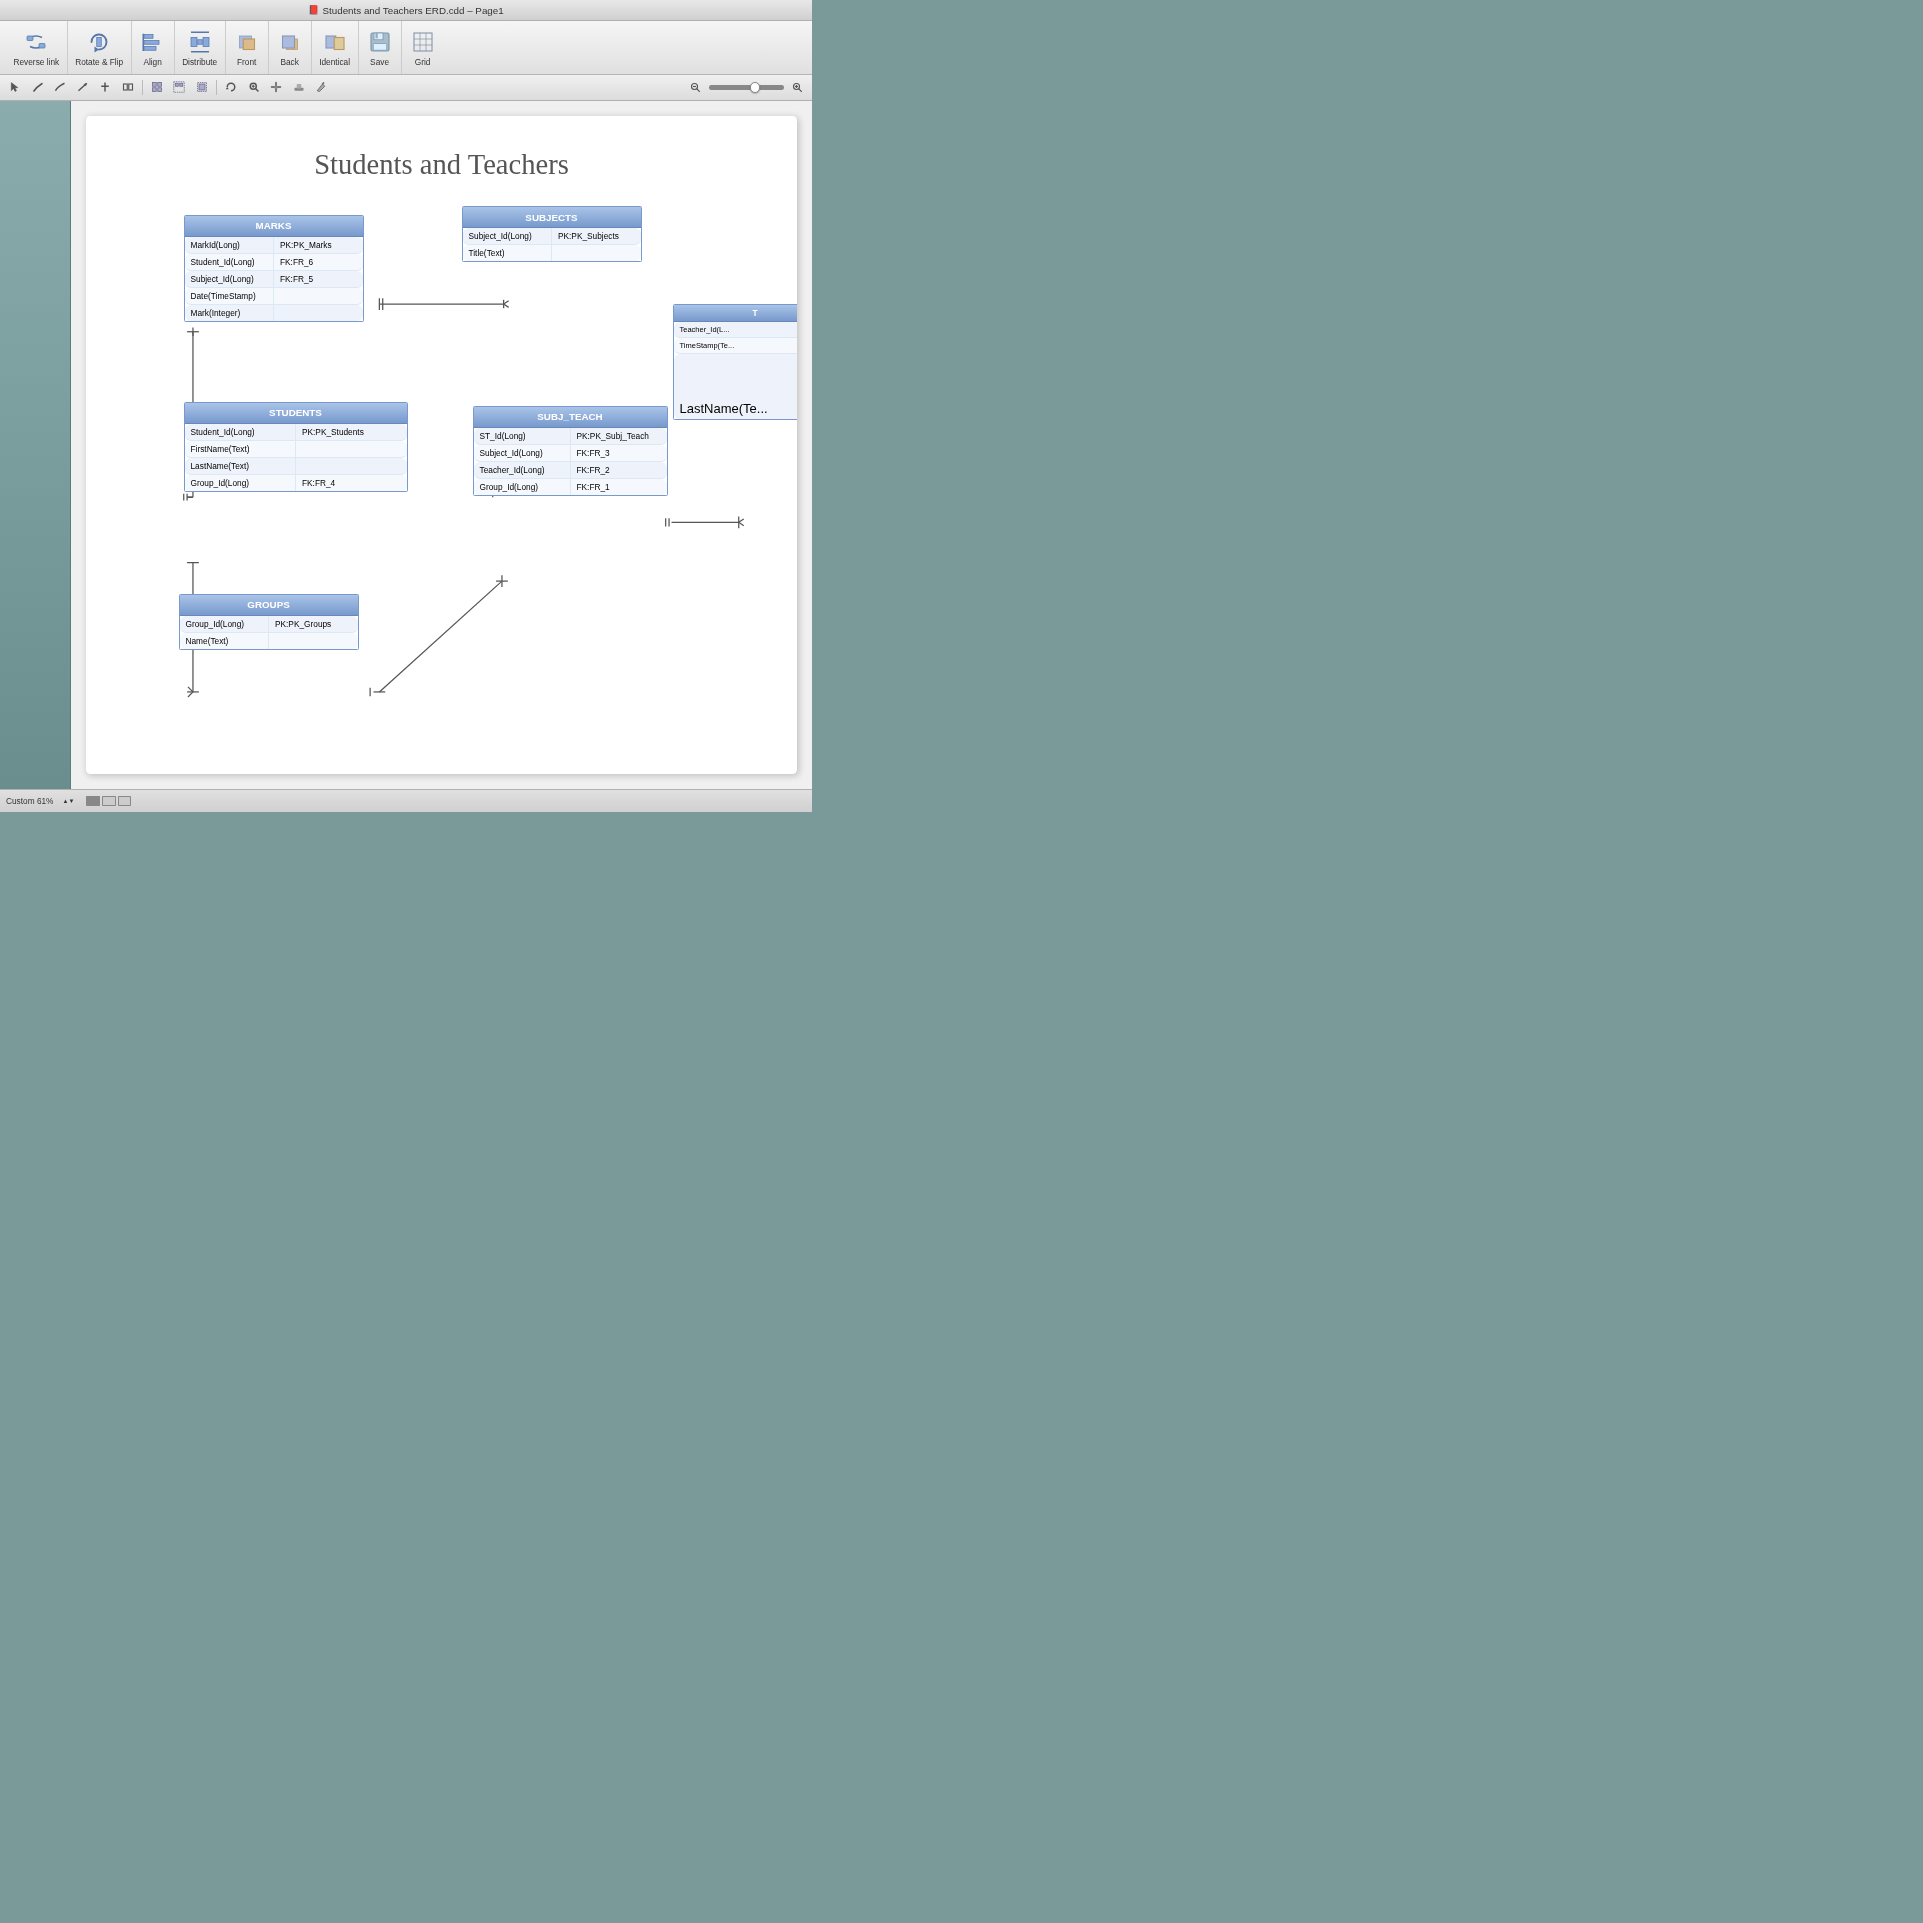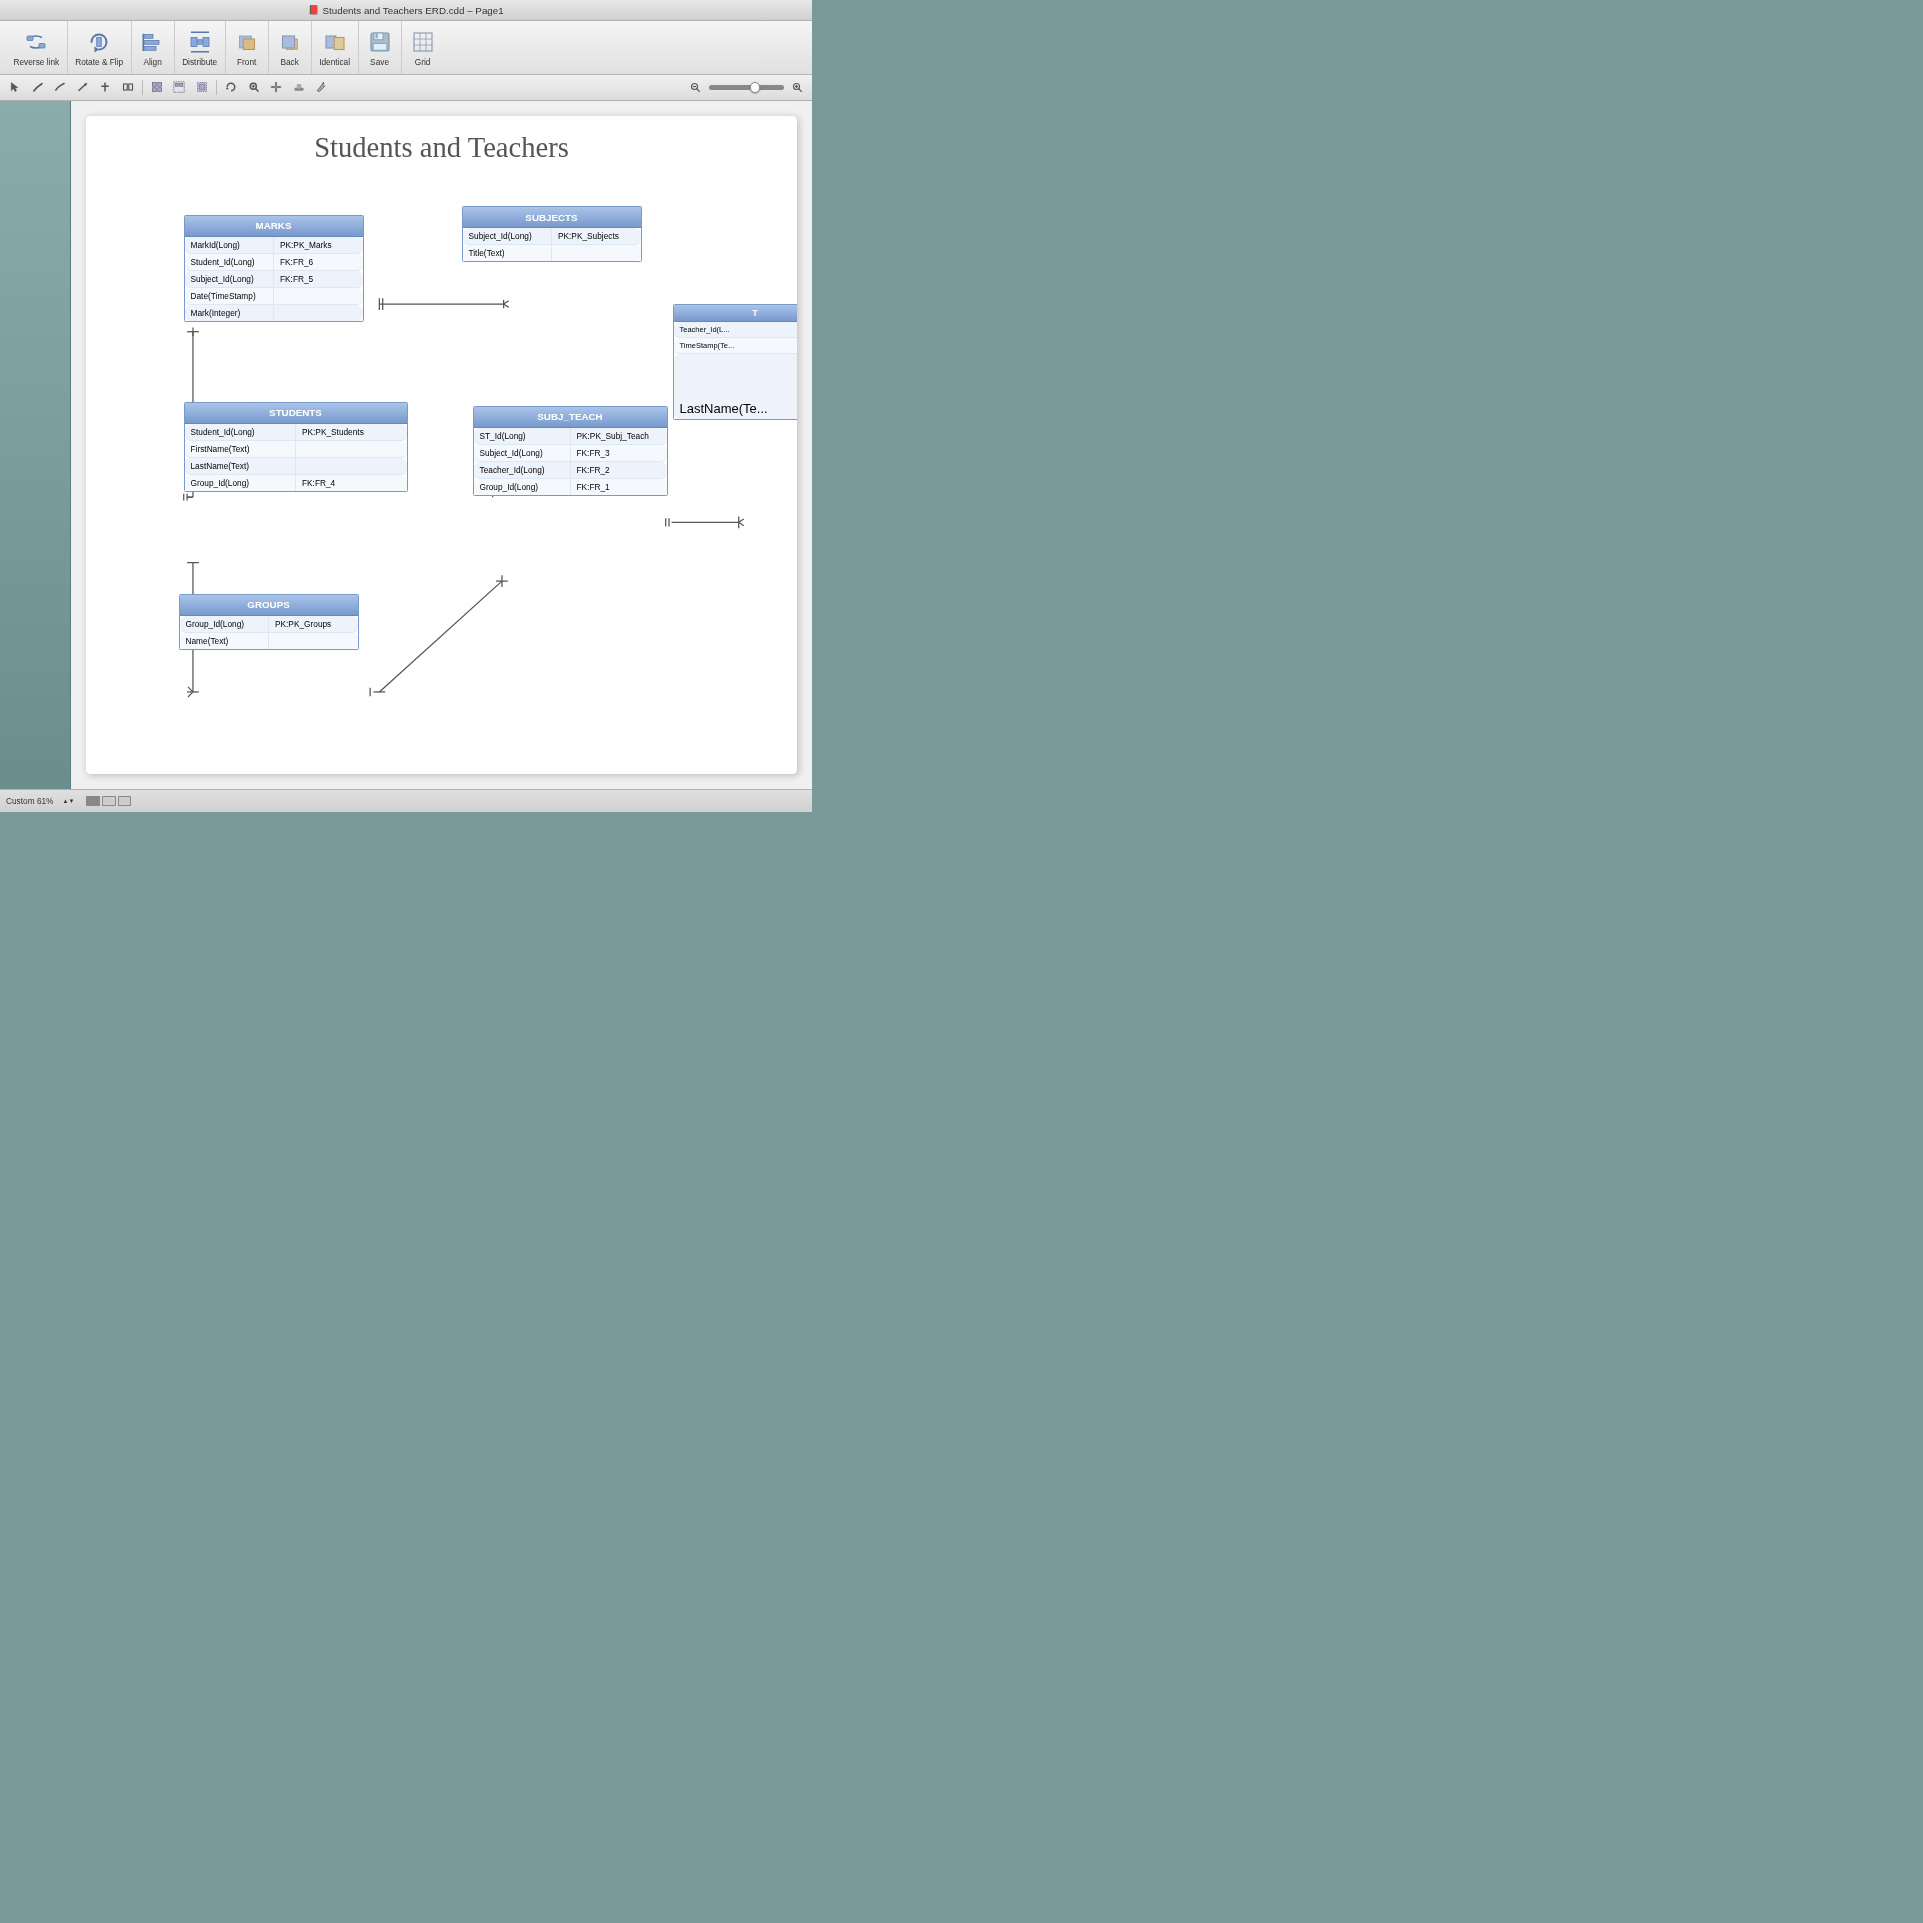--- a/index.html
+++ b/index.html
@@ -141,21 +141,21 @@
       position: relative;
       overflow: hidden;
     }
 
     
     .erd-title {
       text-align: center;
       font-size: 28.6px;
       font-weight: 300;
       color: #555;
-      margin-top: 16px;
+      margin-top: 33px;
       font-family: Georgia, serif;
     }
 
     
     .erd-diagram {
       position: absolute;
       top: 68px;
       left: 22.5px;
       right: 0;
       bottom: 15px;

